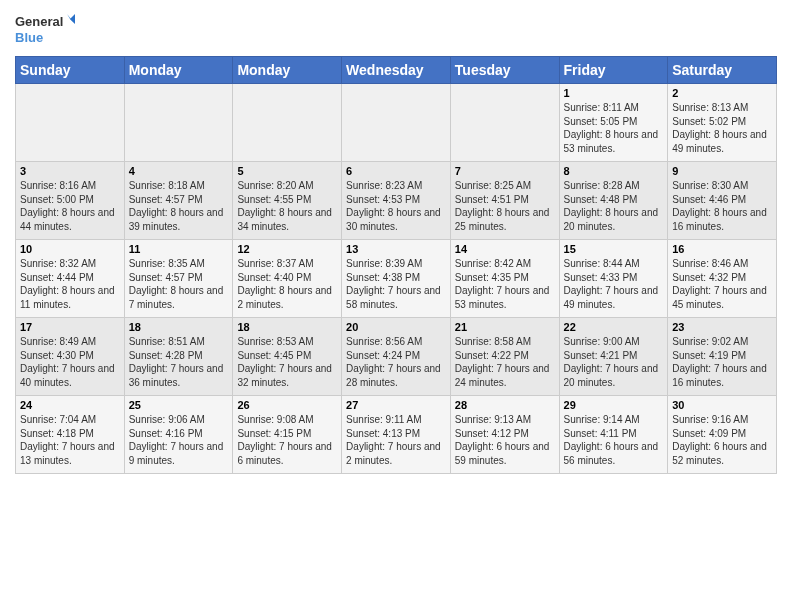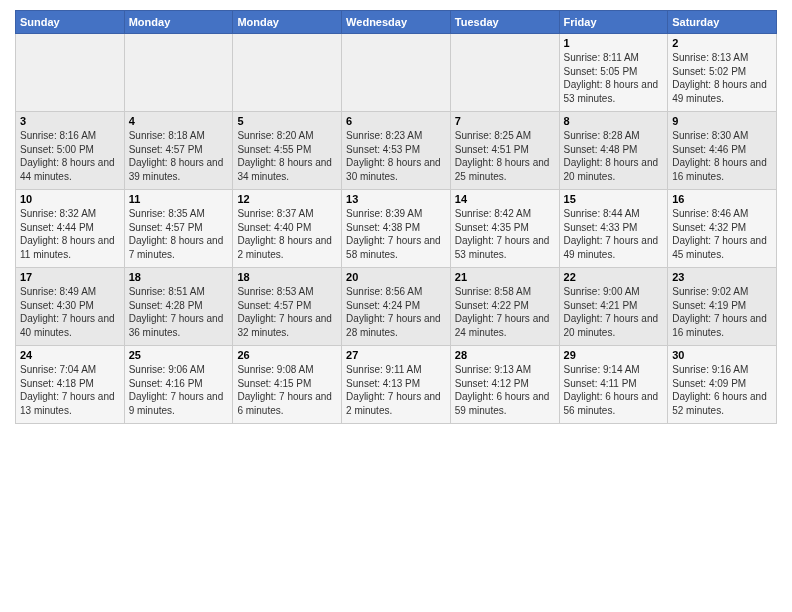--- a/index.html
+++ b/index.html
@@ -42,21 +42,21 @@
       width: 100%;
       border-collapse: collapse;
       font-size: 9.5px;
     }
     .calendar thead tr th {
       background: #4472C4;
       color: #fff;
       padding: 5px 4px;
       text-align: left;
       font-weight: bold;
-      font-size: 11px;
+      font-size: 14px;
       border: 1px solid #3a60a8;
     }
     .calendar tbody tr td {
       border: 1px solid #ccc;
       vertical-align: top;
       padding: 3px 4px;
       width: calc(100% / 7);
       height: 78px;
       background: #fff;
     }
@@ -78,20 +78,34 @@
       line-height: 1.35;
     }
     .empty-cell {
       background: #f0f0f0 !important;
     }
   </style>
 </head>
 <body>
 
 <div class="page">
+  <div class="header">
+    <div class="logo">
+    <svg width="60" height="38" viewBox="0 0 60 38">
+      <text x="0" y="16" font-size="13" font-weight="bold" fill="#333" font-family="Arial">General</text>
+      <text x="0" y="32" font-size="13" font-weight="bold" fill="#4a90d9" font-family="Arial">Blue</text>
+      <polygon points="52,4 60,14 55,9" fill="#4a90d9"></polygon>
+      <polygon points="55,9 60,14 60,4" fill="#2a70c8"></polygon>
+    </svg>
+  </div>
+    <div class="title-block">
+      <div class="month-title"></div>
+      <div class="subtitle"></div>
+    </div>
+  </div>
 
   <table class="calendar">
     <thead>
       <tr>
       <th>Sunday</th>
           <th>Monday</th>
           <th>Monday</th>
           <th>Wednesday</th>
           <th>Tuesday</th>
           <th>Friday</th>
@@ -215,21 +229,21 @@
           </td>
           <td>
             <span class="day-num">18</span>
             <div class="day-info">Sunrise: 8:51 AM
 Sunset: 4:28 PM
 Daylight: 7 hours and 36 minutes.</div>
           </td>
           <td>
             <span class="day-num">18</span>
             <div class="day-info">Sunrise: 8:53 AM
-Sunset: 4:57 PM
+Sunset: 4:45 PM
 Daylight: 7 hours and 32 minutes.</div>
           </td>
           <td>
             <span class="day-num">20</span>
             <div class="day-info">Sunrise: 8:56 AM
 Sunset: 4:24 PM
 Daylight: 7 hours and 28 minutes.</div>
           </td>
           <td>
             <span class="day-num">21</span>

